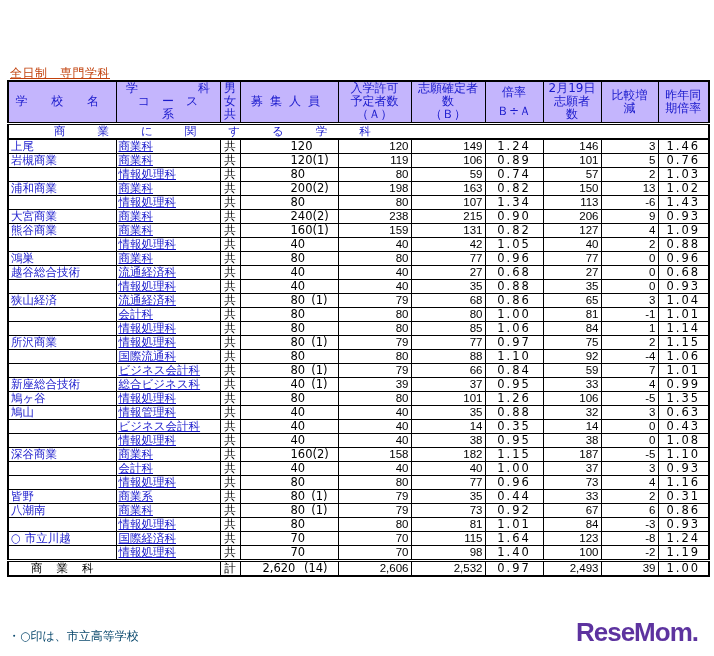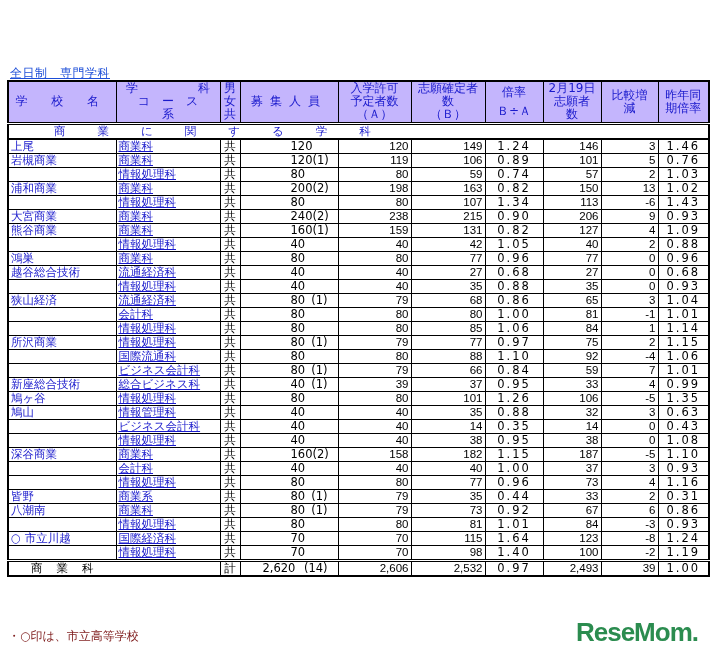--- a/index.html
+++ b/index.html
@@ -1,18 +1,18 @@
 <!DOCTYPE html>
 <html><head>
 <meta charset="utf-8">
 <style>
   html, body { margin:0; padding:0; background:#ffffff; }
   body { width:714px; height:656px; position:relative; overflow:hidden;
          font-family:"DejaVu Sans", sans-serif; color:#000; }
-  .caption { position:absolute; left:10px; top:65px; font-size:12px; color:#1d4ed8;
+  .caption { position:absolute; left:10px; top:65px; font-size:12px; color:#c2410c;
              text-decoration:underline; letter-spacing:0.5px; }
   .pageno { position:absolute; right:12px; top:67px; font-size:11px; color:#1a1acc;
             font-family:"Liberation Sans", sans-serif; font-weight:bold;margin-top:44px; }
   table.main { position:absolute; left:7px; top:80px; width:701px;
                border-collapse:collapse; table-layout:fixed;
                border:2px solid #000; font-size:11.5px; }
   table.main td, table.main th { border:1px solid #000; padding:0 2px; height:13px;
                line-height:13px; white-space:nowrap; overflow:hidden; }
   table.main th { background:#c4b5fd; color:#1a1acc; font-weight:normal;
                   font-size:12px; line-height:13px; text-align:center; vertical-align:middle;
@@ -24,23 +24,23 @@
   td.school { color:#1a1acc; padding-left:20px; border-top:1px solid #000; border-bottom:none; }
   td.school.cont { border-top:none; }
   td.course { color:#1a1acc; text-decoration:underline; text-align:left; }
   td.gender { color:#000; text-align:center; }
   td.boshu { color:#000; }
   td.num { text-align:right; color:#000; font-family:"Liberation Sans Narrow","Liberation Sans", sans-serif; }
   td.rate { text-align:center; color:#000; letter-spacing:2px; }
   .boshu-wrap { display:flex; justify-content:space-between; padding:0 8px 0 48px; }
   tr.total td { border-top:3px double #000; }
   tr.total td.tlabel { color:#000; letter-spacing:14px; padding-left:22px; }
-  .note { position:absolute; left:8px; top:628px; font-size:12px; color:#7f1d1d; }
+  .note { position:absolute; left:8px; top:628px; font-size:12px; color:#0c4a6e; }
   .watermark { position:absolute; right:16px; top:617px; font-family:"Liberation Sans", sans-serif;
-               font-weight:bold; font-size:26px; color:#15803d; letter-spacing:-1px; opacity:0.9; }
+               font-weight:bold; font-size:26px; color:#4c1d95; letter-spacing:-1px; opacity:0.9; }
 </style>
 </head>
 <body>
 
 <div class="caption">全日制　専門学科</div>
 <div class="pageno">No. 6</div>
 
 <table class="main">
   <colgroup>
     <col style="width:108px">

